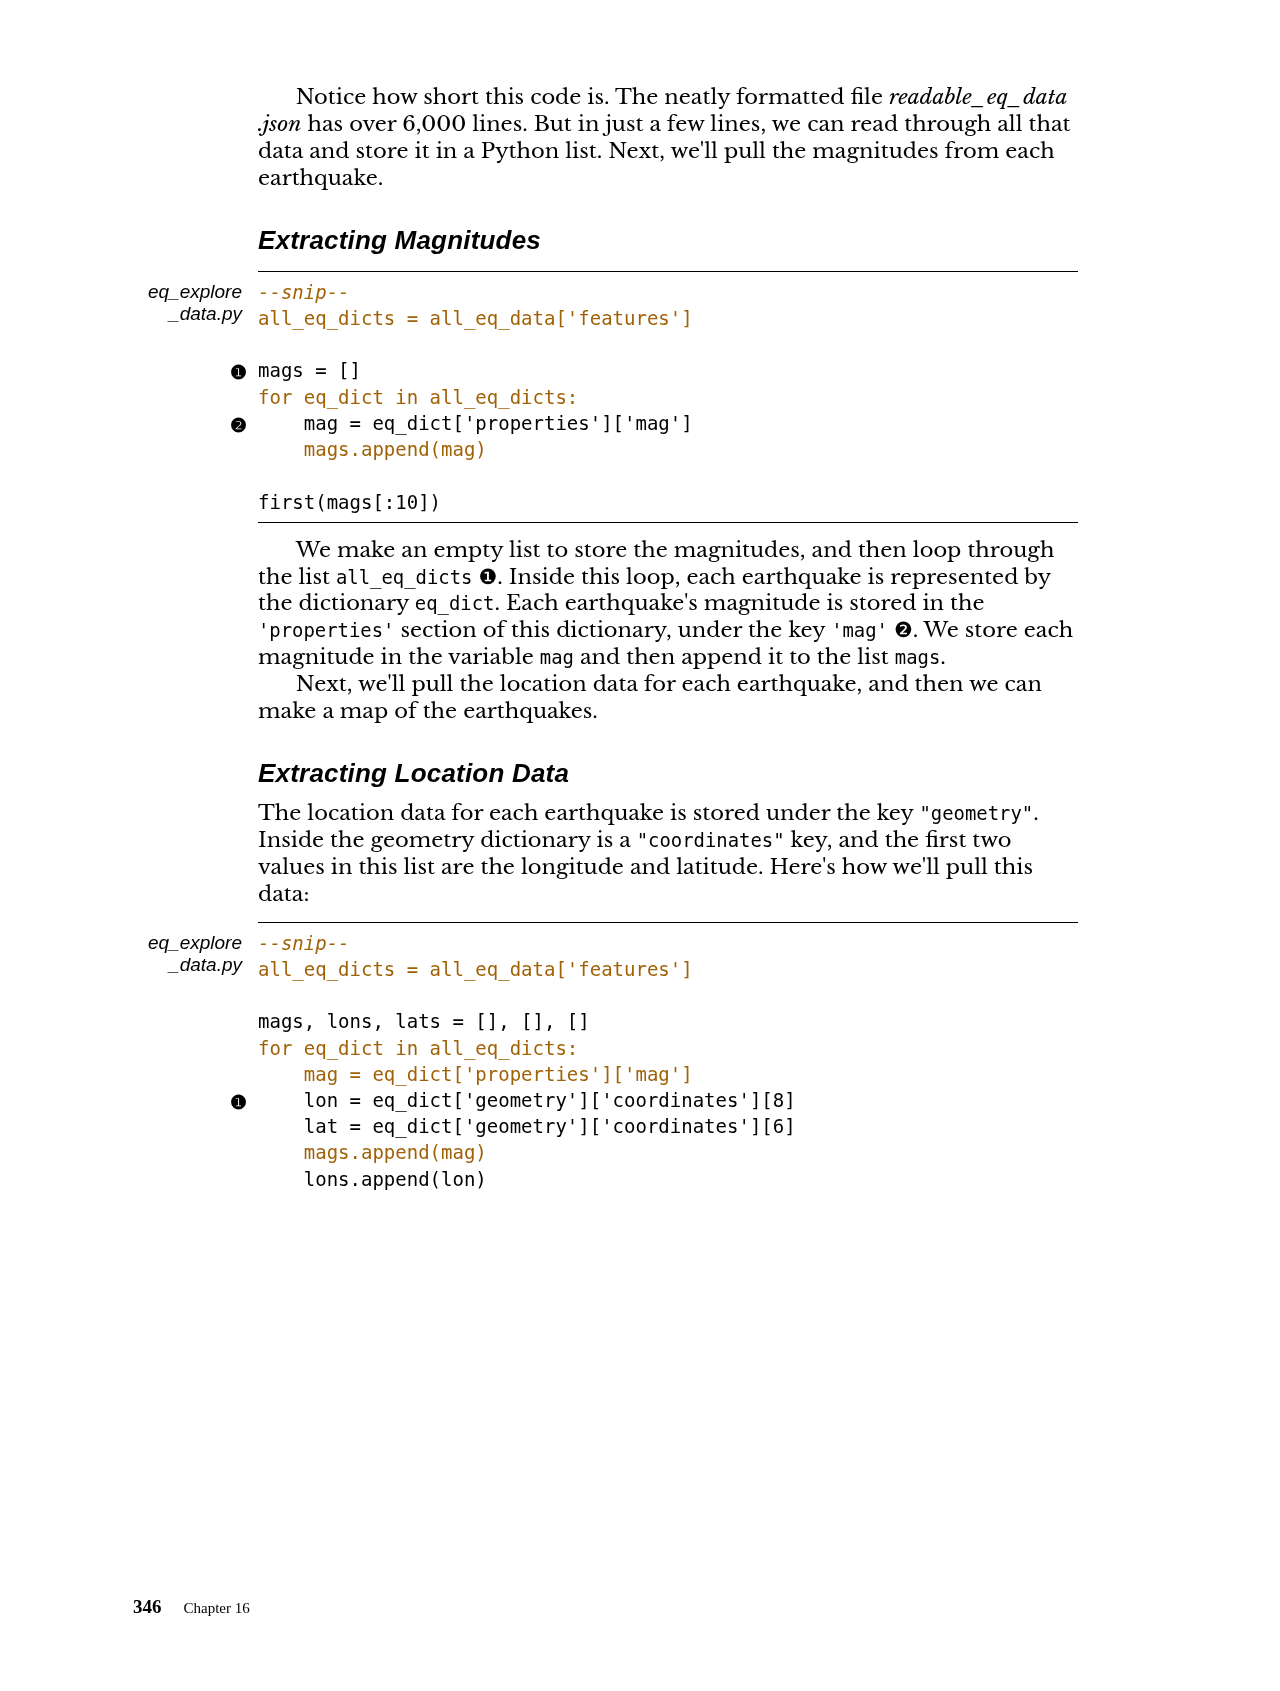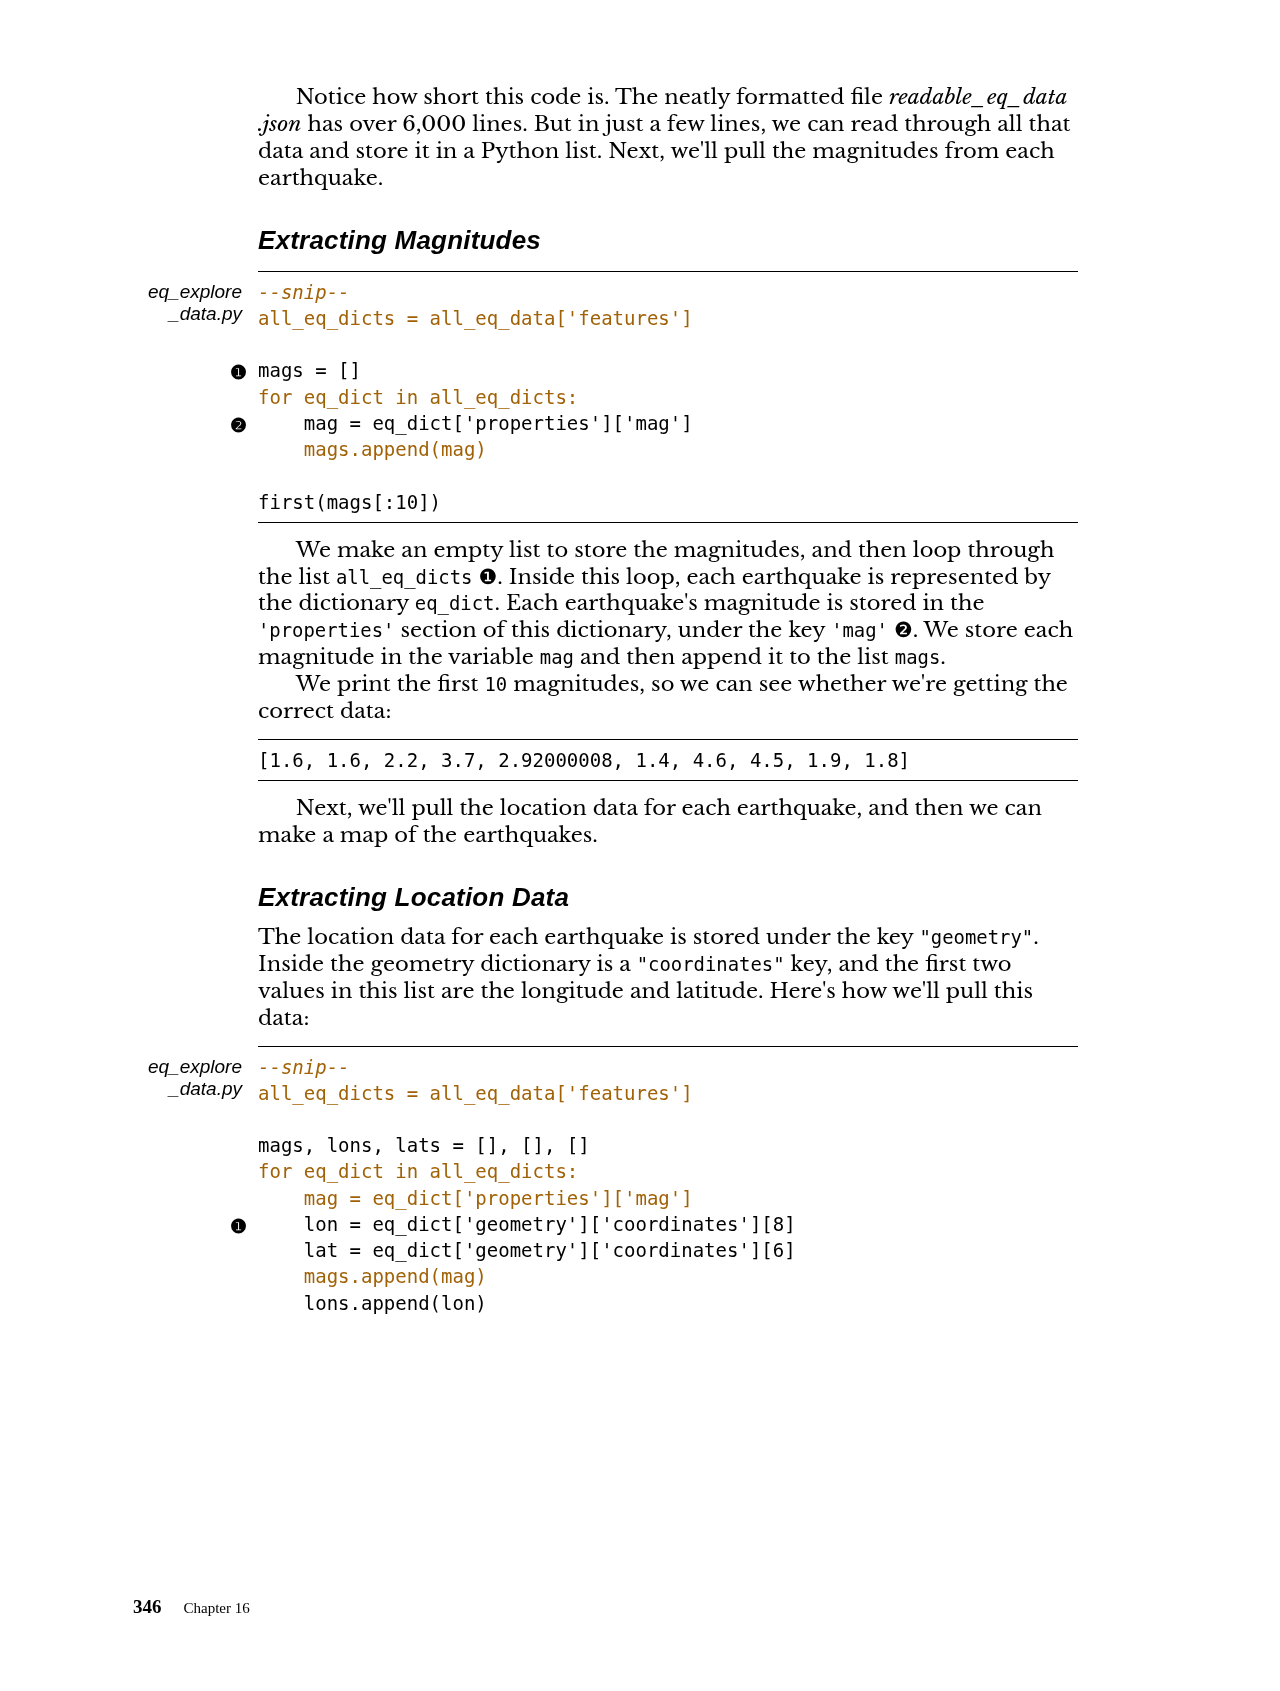--- a/index.html
+++ b/index.html
@@ -120,27 +120,21 @@
 <span class="gray">    mags.append(mag)</span>
 
 <span>first(mags[:10])</span></pre>
       </div>
     </div>
 
     <p class="body-text indent">
       <span>We make an empty list to store the magnitudes, and then loop through the list </span><span class="code-inline">all_eq_dicts</span><span> ❶. Inside this loop, each earthquake is represented by the dictionary </span><span class="code-inline">eq_dict</span><span>. Each earthquake's magnitude is stored in the </span><span class="code-inline">'properties'</span><span> section of this dictionary, under the key </span><span class="code-inline">'mag'</span><span> ❷. We store each magnitude in the variable </span><span class="code-inline">mag</span><span> and then append it to the list </span><span class="code-inline">mags</span><span>.</span>
     </p>
 
-    <p class="body-text indent">
-      <span>We print the first </span><span class="code-inline">10</span><span> magnitudes, so we can see whether we're getting the correct data:</span>
-    </p>
 
-    <div class="codebox">
-<pre><span>[1.6, 1.6, 2.2, 3.7, 2.92000008, 1.4, 4.6, 4.5, 1.9, 1.8]</span></pre>
-    </div>
 
     <p class="body-text indent">Next, we'll pull the location data for each earthquake, and then we can make a map of the earthquakes.</p>
 
     <h2 class="heading">Extracting Location Data</h2>
 
     <p class="body-text">
       <span>The location data for each earthquake is stored under the key </span><span class="code-inline">"geometry"</span><span>. Inside the geometry dictionary is a </span><span class="code-inline">"coordinates"</span><span> key, and the first two values in this list are the longitude and latitude. Here's how we'll pull this data:</span>
     </p>
 
     <div class="codeblock-wrap">

